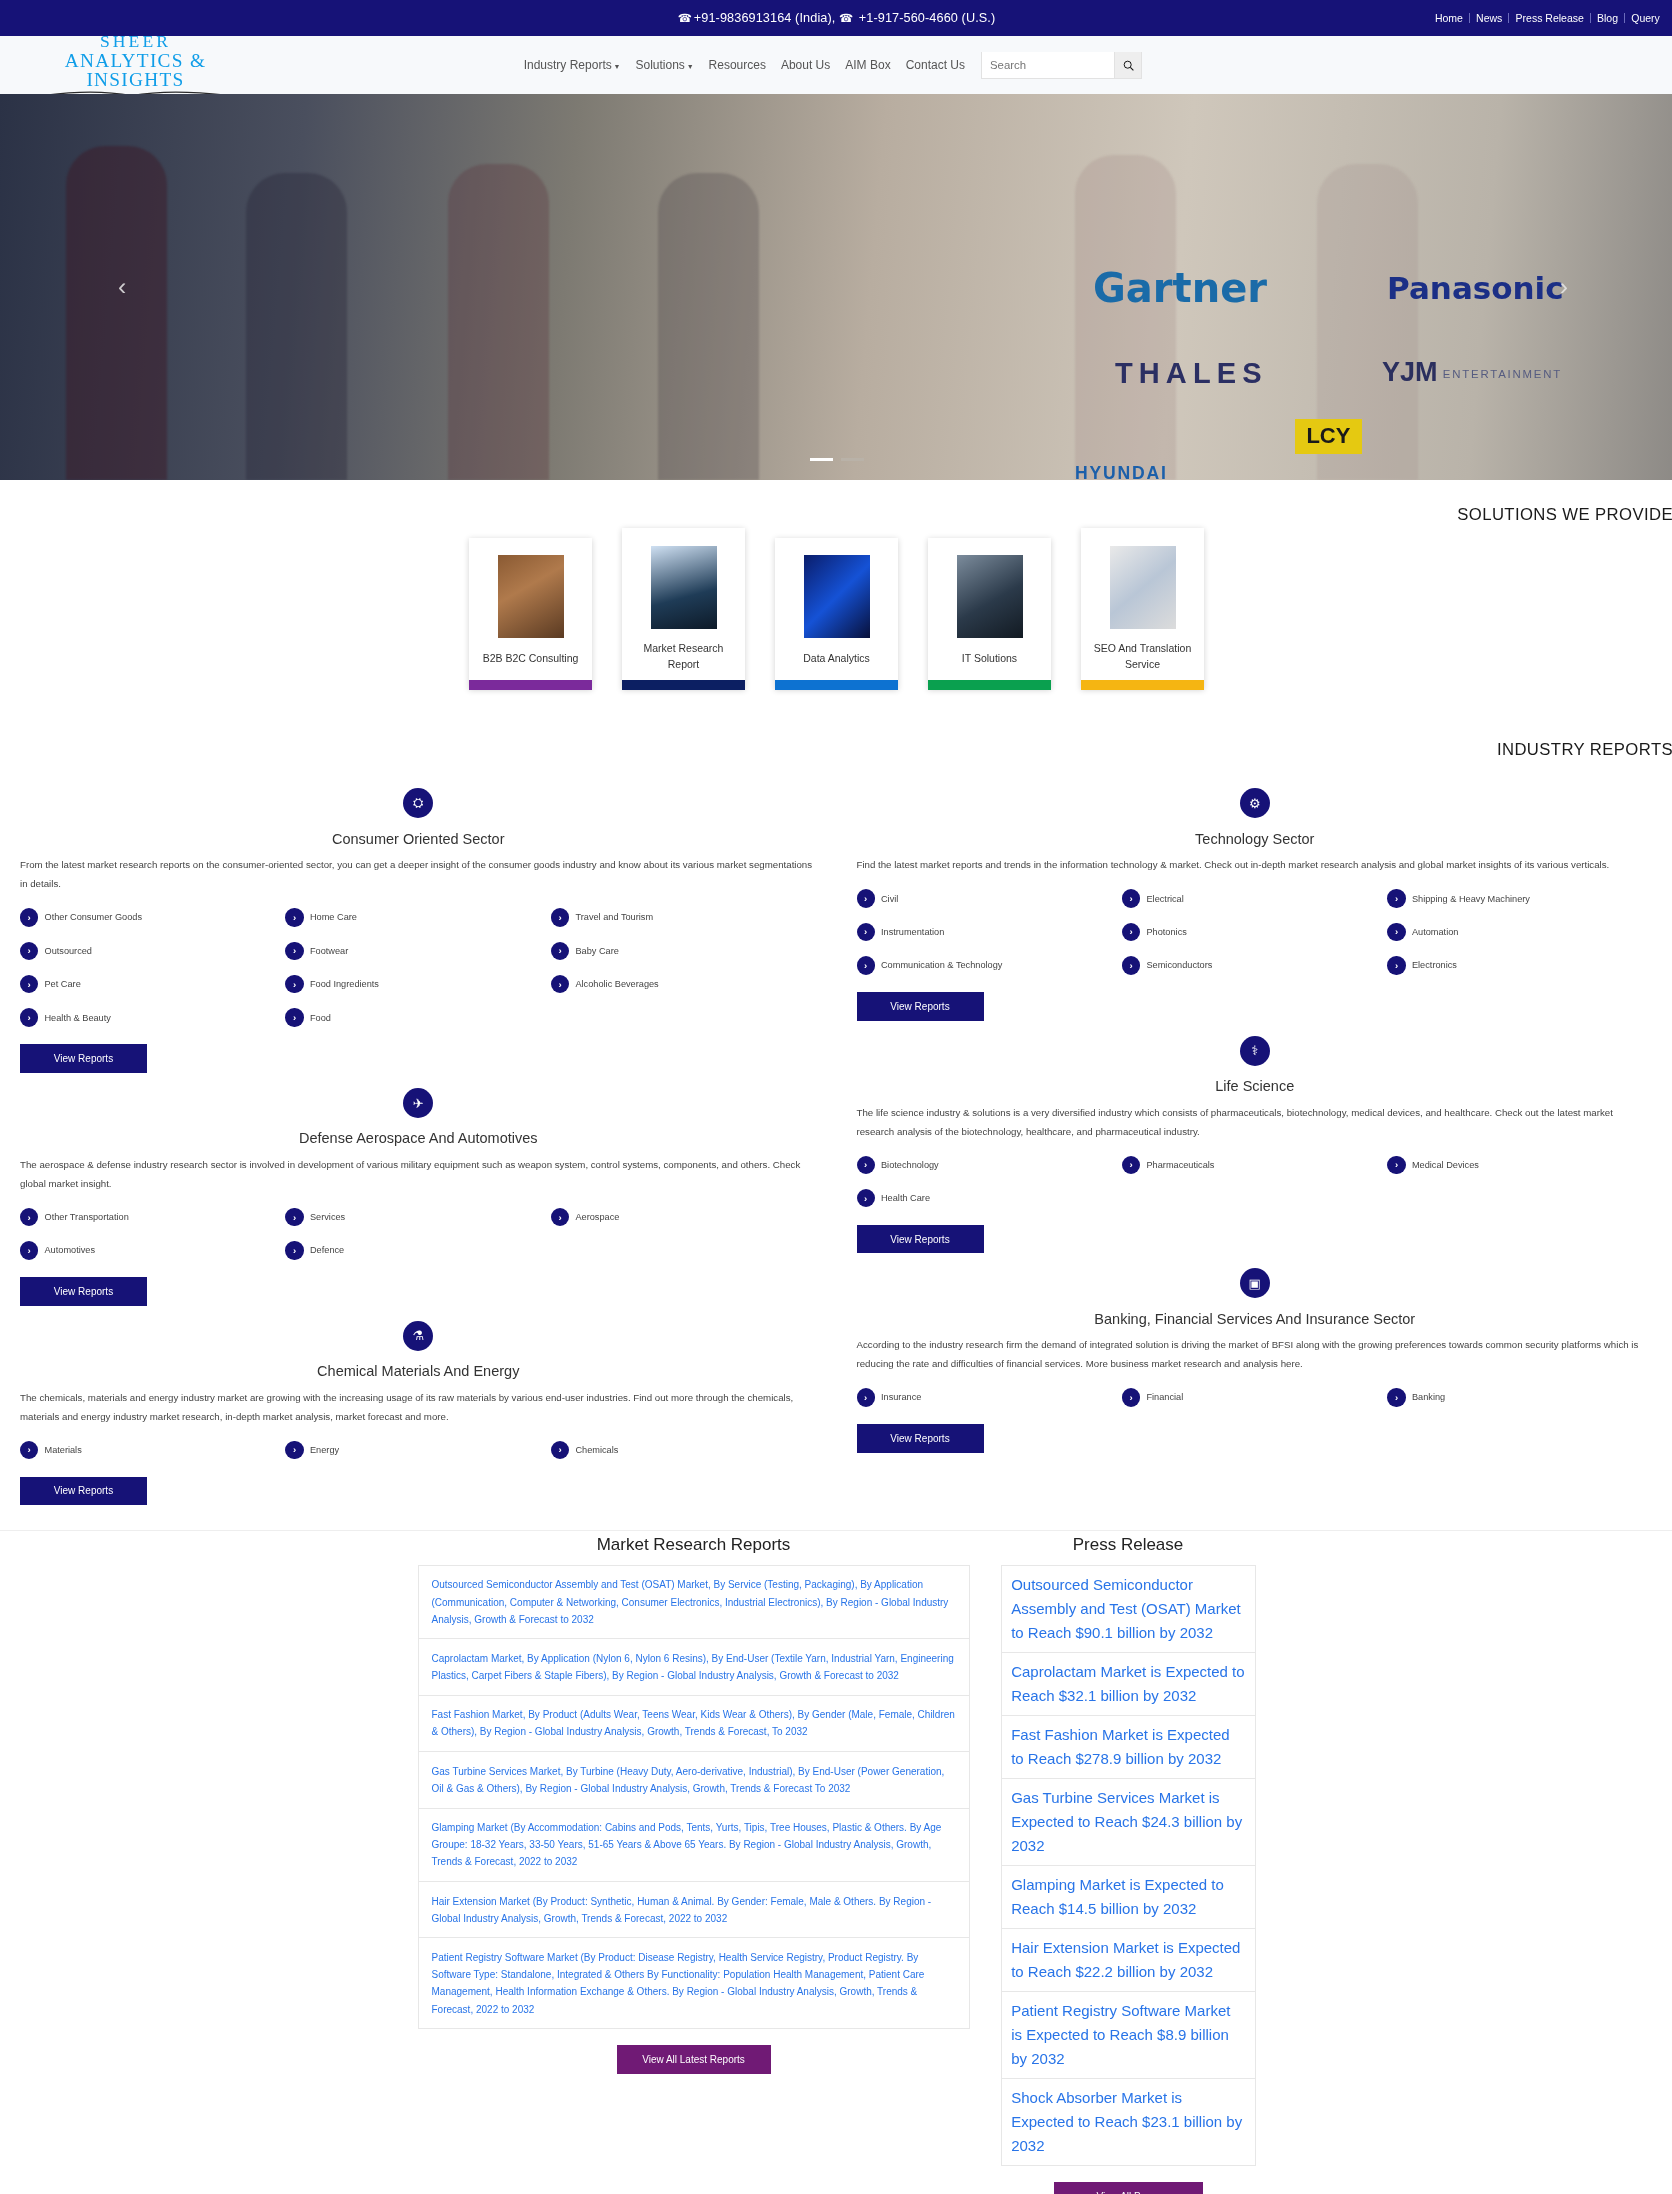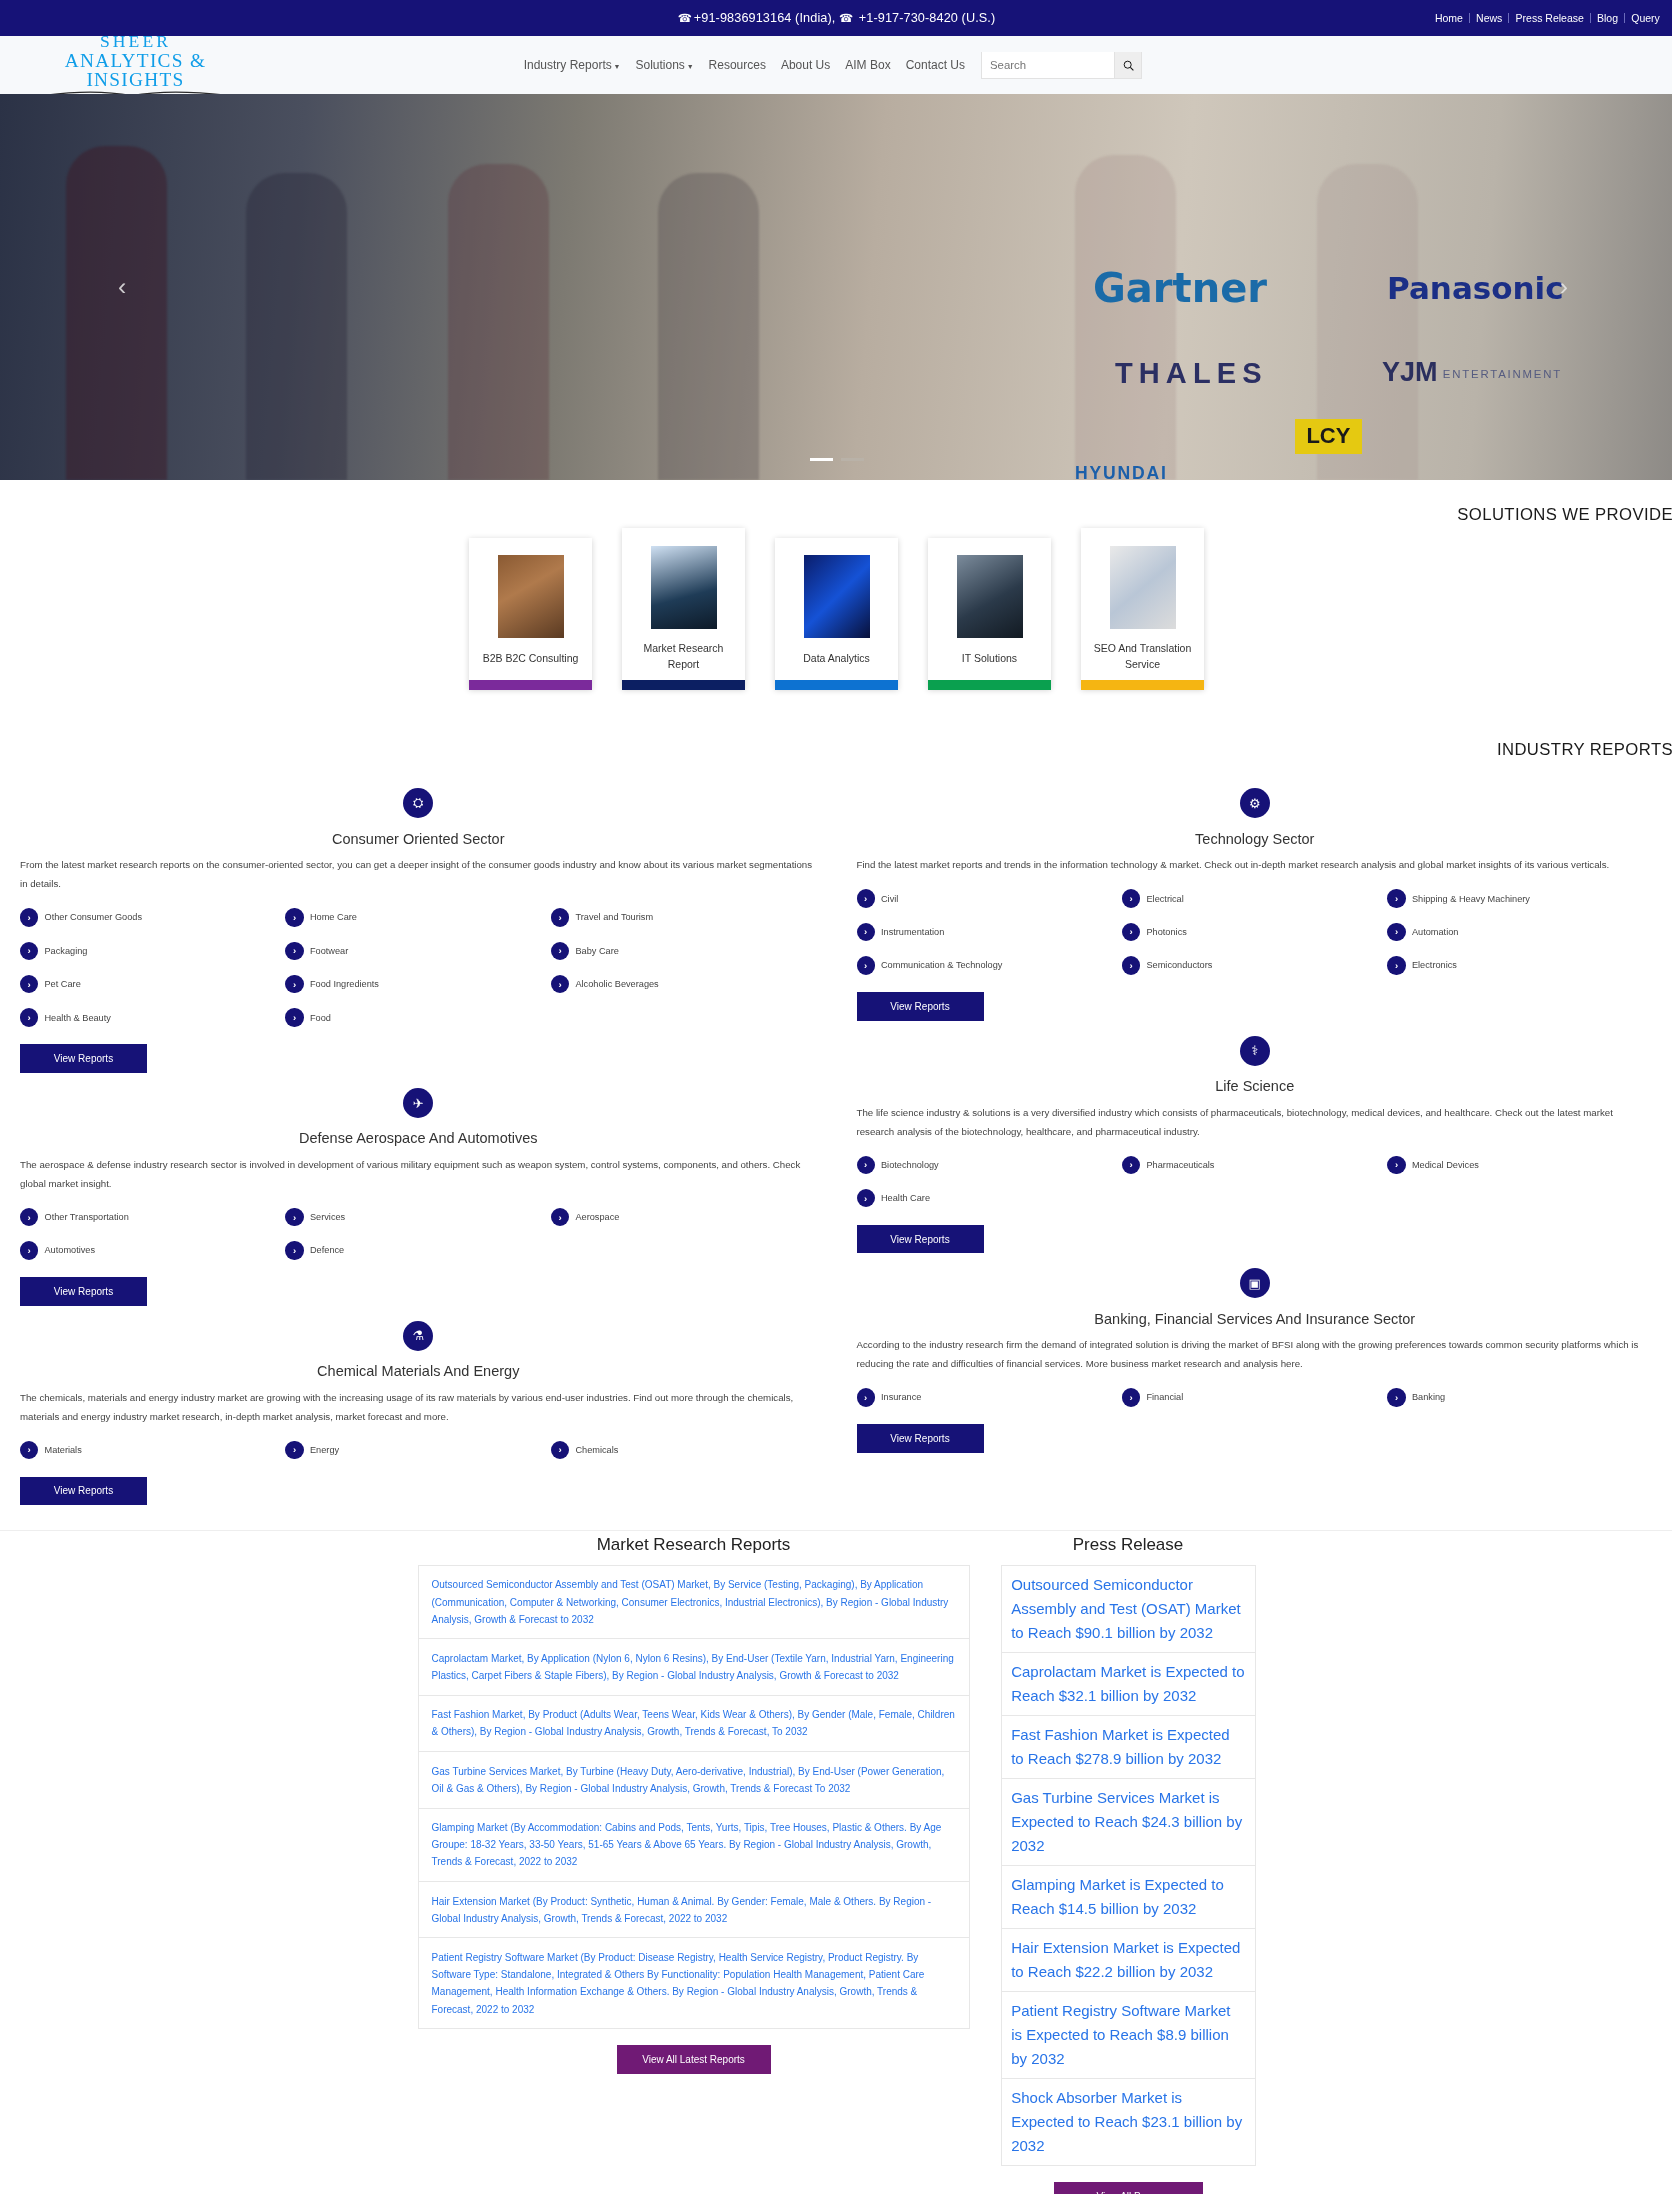--- a/index.html
+++ b/index.html
@@ -101,21 +101,21 @@
   .pub-col.pr .pub-btn{width:149px;}
 
   
   .pronged{background:#fff;padding:13px 0 31px;border-top:0.4px solid #eee;}
 </style>
 </head>
 <body>
 
 <div class="topbar">
   <div class="topbar-phone">
-    <span class="ph">☎</span><span>+91-9836913164 (India), </span><span class="ph">☎</span> <span>+1-917-730-8420 (U.S.)</span>
+    <span class="ph">☎</span><span>+91-9836913164 (India), </span><span class="ph">☎</span> <span>+1-917-560-4660 (U.S.)</span>
   </div>
   <div class="topbar-links">
     <a href="#">Home</a>
     <a href="#">News</a>
     <a href="#">Press Release</a>
     <a href="#">Blog</a>
     <a href="#">Query</a>
   </div>
 </div>
 
@@ -233,21 +233,21 @@
           <div class="ind-item">
               <span class="ind-chev">›</span>
               <span class="t">Home Care</span>
             </div>
           <div class="ind-item">
               <span class="ind-chev">›</span>
               <span class="t">Travel and Tourism</span>
             </div>
           <div class="ind-item">
               <span class="ind-chev">›</span>
-              <span class="t">Packaging</span>
+              <span class="t">Outsourced</span>
             </div>
           <div class="ind-item">
               <span class="ind-chev">›</span>
               <span class="t">Footwear</span>
             </div>
           <div class="ind-item">
               <span class="ind-chev">›</span>
               <span class="t">Baby Care</span>
             </div>
           <div class="ind-item">

